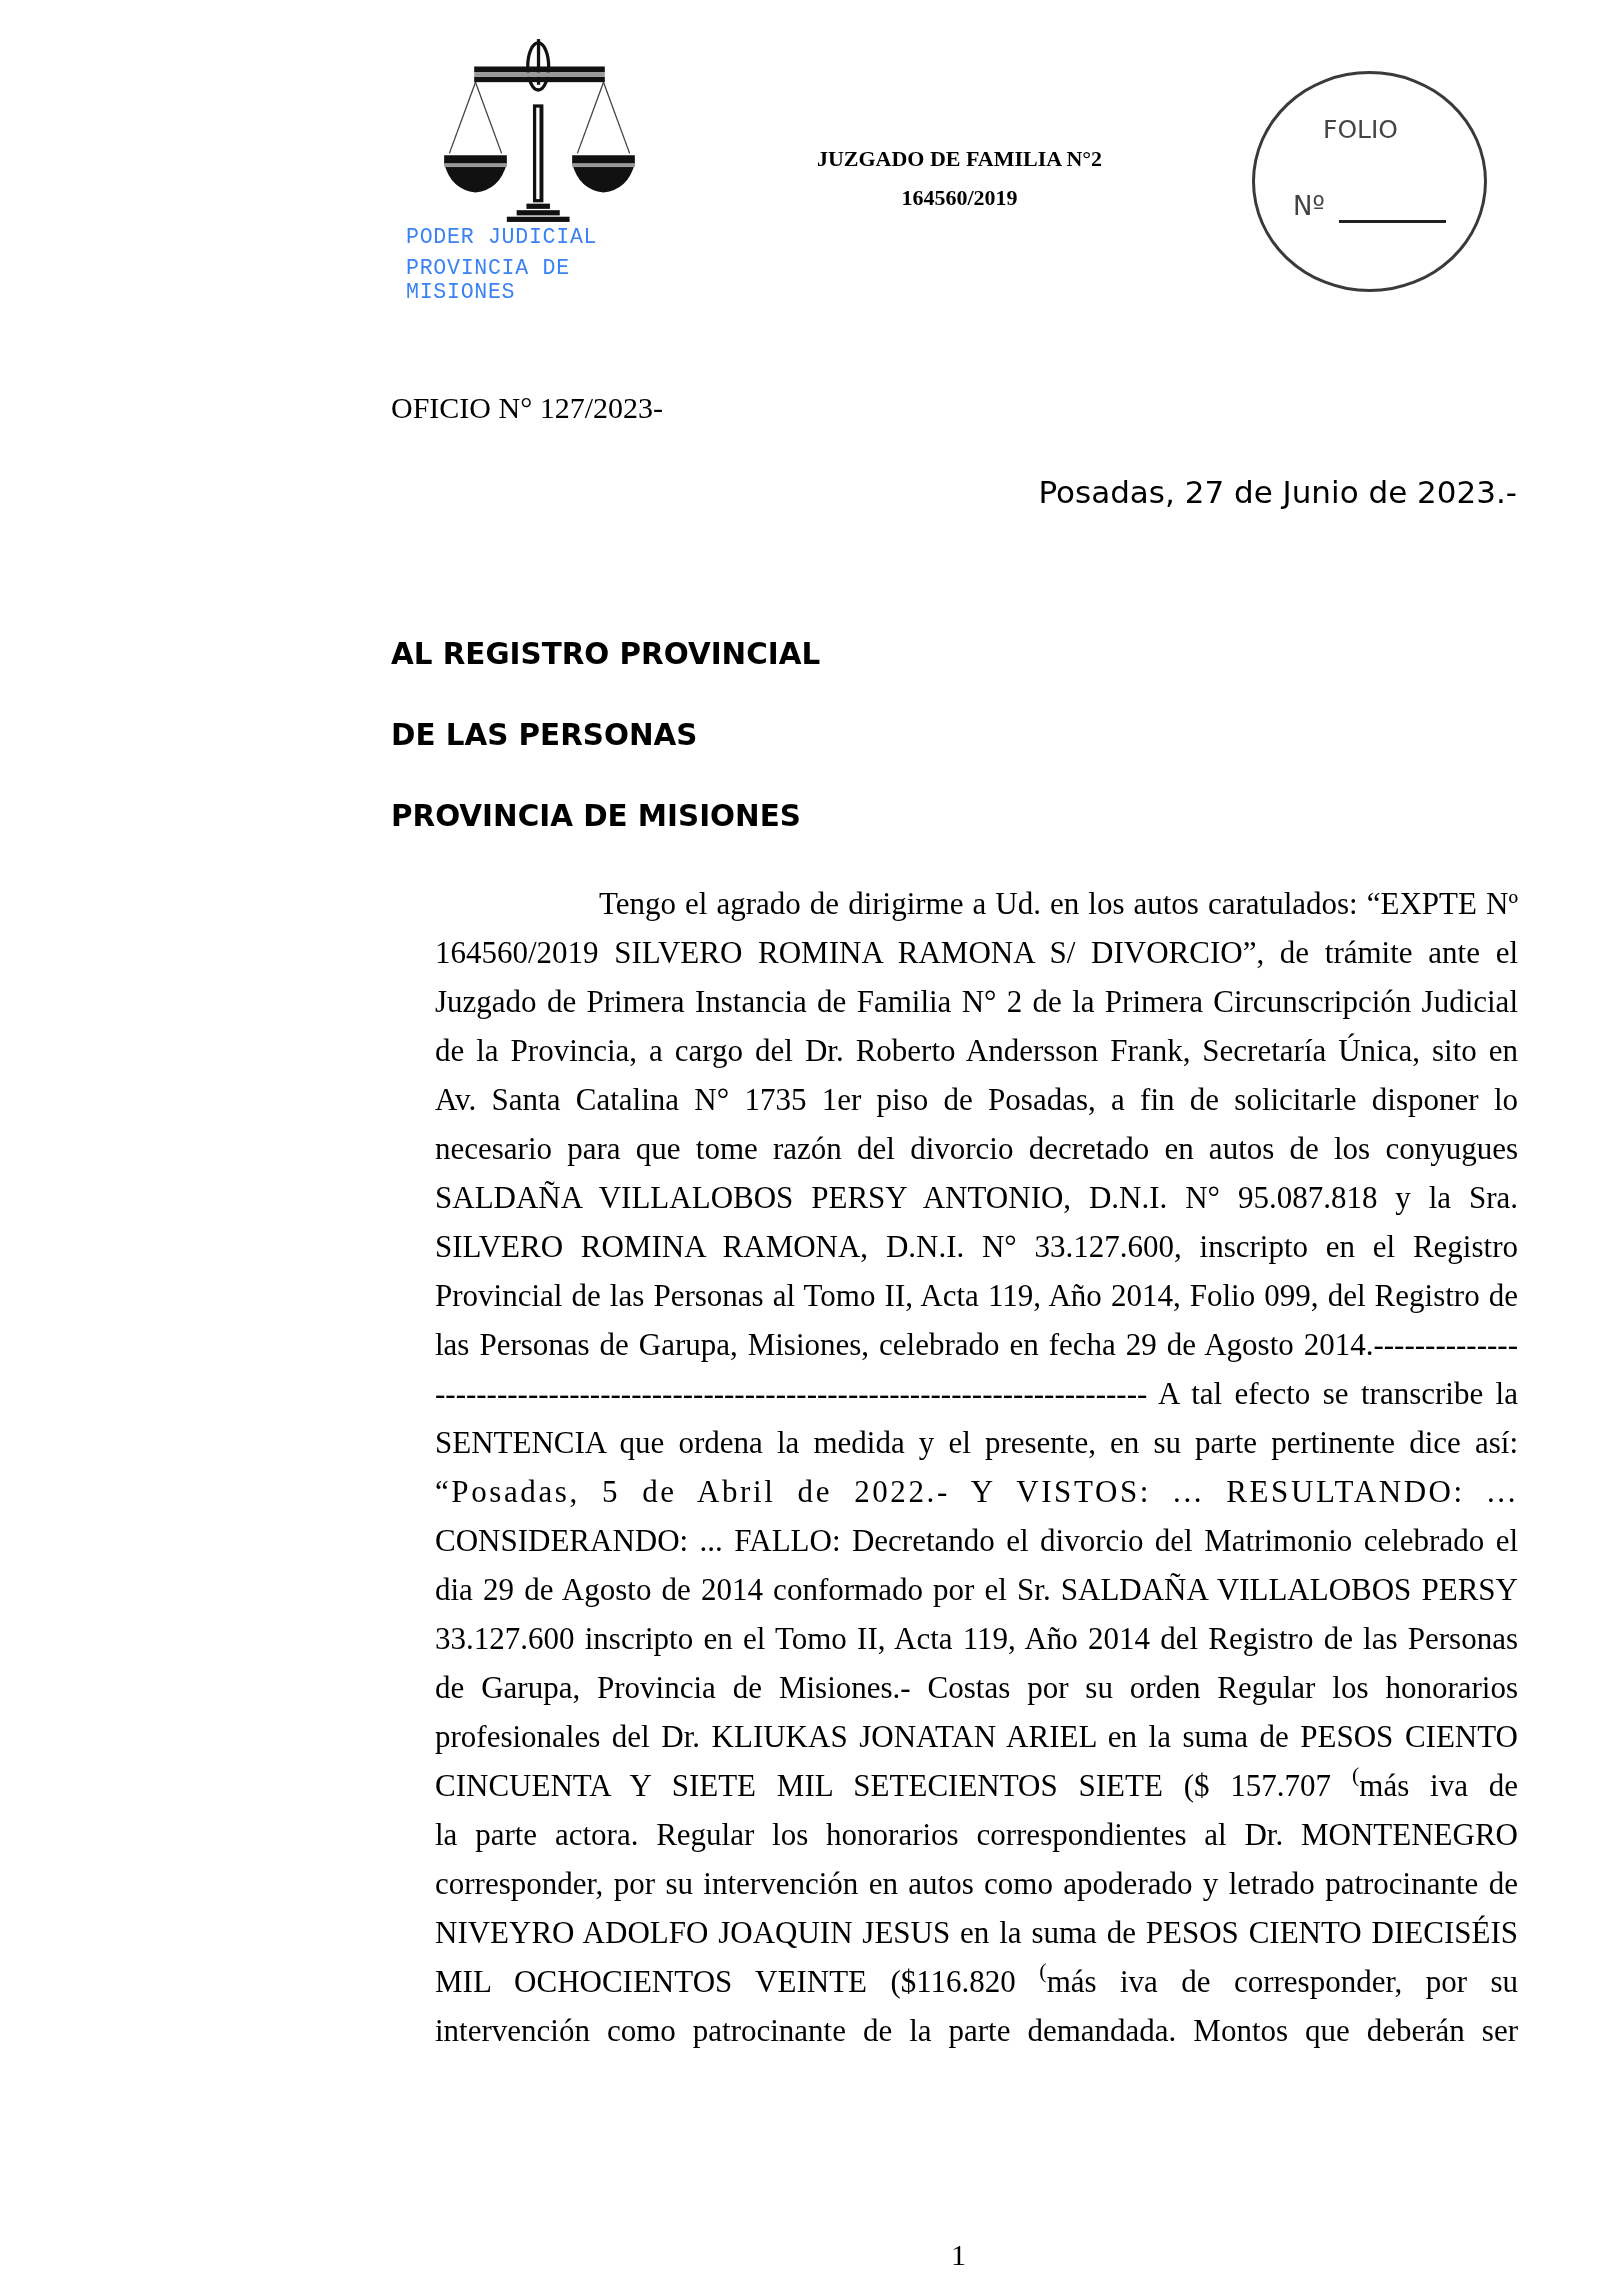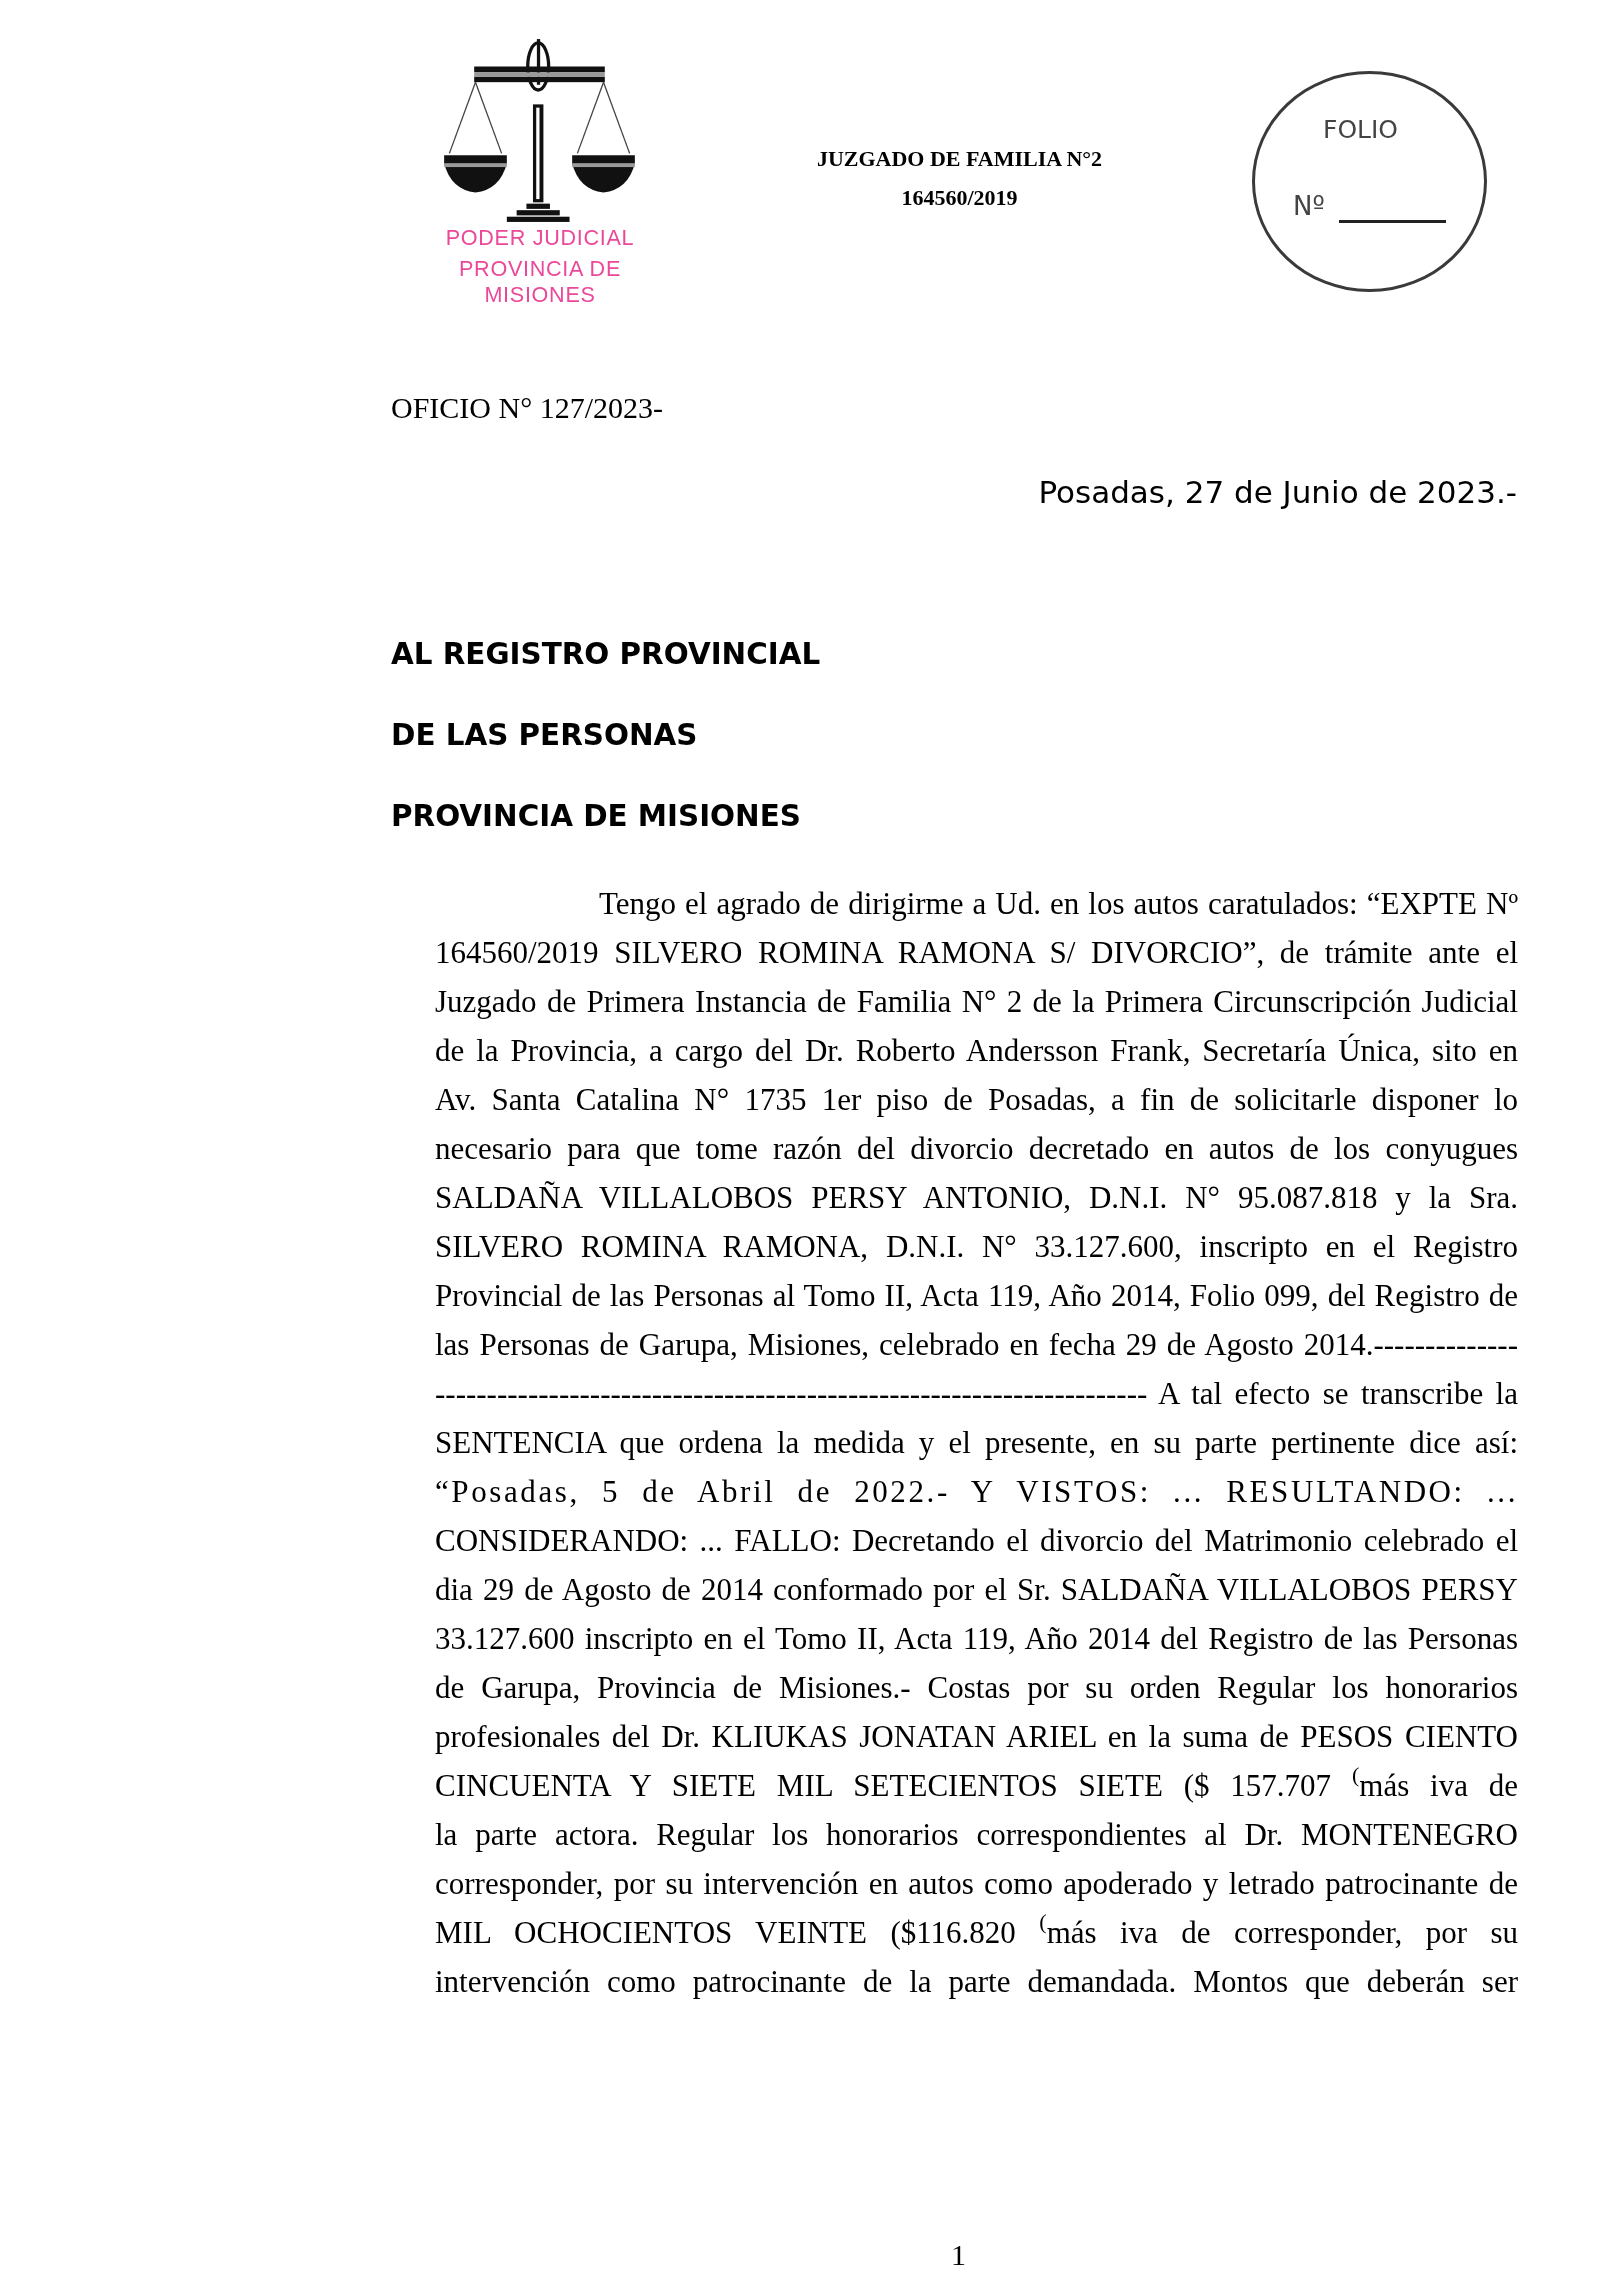--- a/index.html
+++ b/index.html
@@ -1,22 +1,22 @@
 <!DOCTYPE html>
 <html style="font-size:10.5px"><head>
   <meta charset="utf-8">
   <style>
     html, body { margin: 0; padding: 0; background: #ffffff; }
     body { width: 1623px; height: 2295px; position: relative; overflow: hidden; color: #000; }
     .page { position: absolute; left: 0; top: 0; width: 1623px; height: 2295px; background: #fff; }
 
     .logo { position: absolute; left: 406px; top: 39px; width: 268px; height: 252px; }
     .logo svg { position: absolute; left: 29.4px; top: 0; }
-    .logo-text { position: absolute; left: 0; width: 268px; text-align: center;
-      font-family: Liberation Sans, sans-serif; font-size: 21.6px; color: #ec4899; letter-spacing: 0.7px; }
+    .logo-text { position: absolute; left: 0; width: 268px; text-align: left;
+      font-family: Liberation Mono, monospace; font-size: 21.6px; color: #3b82f6; letter-spacing: 0.7px; }
     .logo-text.l1 { top: 186px; }
     .logo-text.l2 { top: 217px; }
 
     .court-header { position: absolute; left: 694px; top: 139px; width: 531px; text-align: center;
       font-family: "Liberation Serif", serif; font-weight: bold; font-size: 22px; line-height: 39px; }
 
     .folio { position: absolute; left: 1252px; top: 71px; width: 234px; height: 220px; }
     .folio-circle { position: absolute; left: 0; top: 0; width: 229px; height: 215px;
       border: 3.3px solid #3a3a3a; border-radius: 50%; }
     .folio-label { position: absolute; left: 71px; top: 44px; font-family: "DejaVu Sans", sans-serif;
@@ -115,19 +115,20 @@
     <span class="line">SENTENCIA que ordena la medida y el presente, en su parte pertinente dice así:</span>
     <span class="line spaced">“Posadas, 5 de Abril de 2022.- Y VISTOS: ... RESULTANDO: ...</span>
     <span class="line">CONSIDERANDO: ... FALLO: Decretando el divorcio del Matrimonio celebrado el</span>
     <span class="line">dia 29 de Agosto de 2014 conformado por el Sr. SALDAÑA VILLALOBOS PERSY</span>
     <span class="line">33.127.600 inscripto en el Tomo II, Acta 119, Año 2014 del Registro de las Personas</span>
     <span class="line">de Garupa, Provincia de Misiones.- Costas por su orden Regular los honorarios</span>
     <span class="line">profesionales del Dr. KLIUKAS JONATAN ARIEL en la suma de PESOS CIENTO</span>
     <span class="line"><span>CINCUENTA Y SIETE MIL SETECIENTOS SIETE ($ 157.707 </span><span class="sup-paren">(</span><span>más iva de</span></span>
     <span class="line">la parte actora. Regular los honorarios correspondientes al Dr. MONTENEGRO</span>
     <span class="line">corresponder, por su intervención en autos como apoderado y letrado patrocinante de</span>
+    <span class="line">NIVEYRO ADOLFO JOAQUIN JESUS en la suma de PESOS CIENTO DIECISÉIS</span>
     <span class="line"><span>MIL OCHOCIENTOS VEINTE ($116.820 </span><span class="sup-paren">(</span><span>más iva de corresponder, por su</span></span>
     <span class="line">intervención como patrocinante de la parte demandada. Montos que deberán ser</span>
   </div>
 
   <div class="page-number">1</div>
 </div>
 
 
 </body></html>

